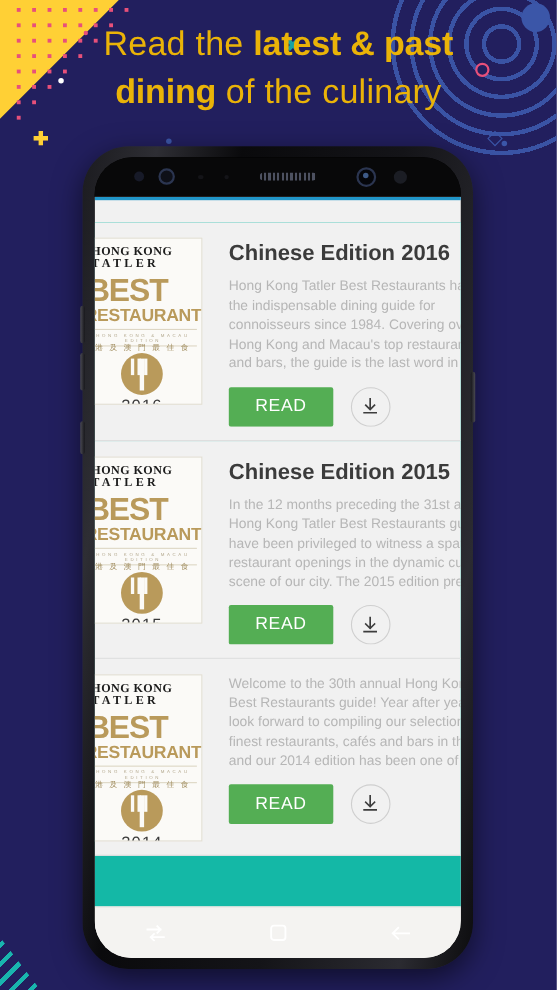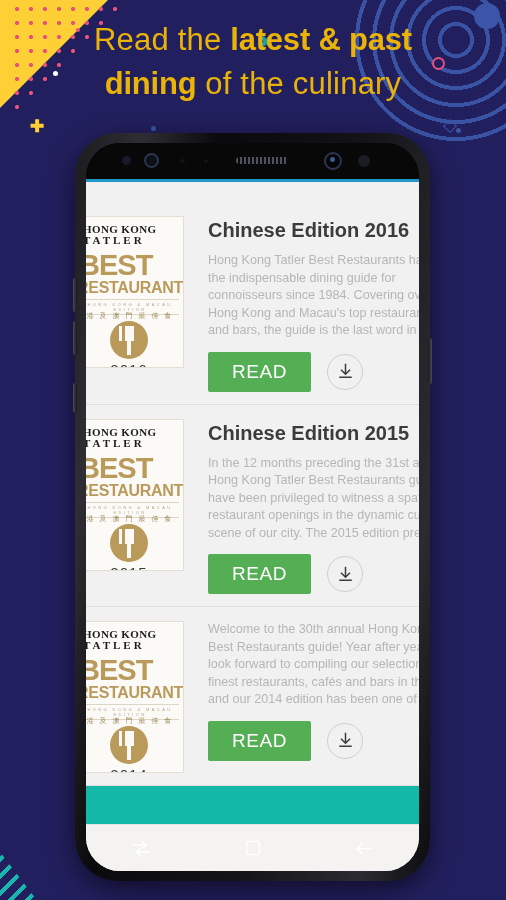--- a/index.html
+++ b/index.html
@@ -177,21 +177,21 @@
     white-space:nowrap;
   }
   .card-desc{
     font-size:12.6px;line-height:17.5px;color:#b6b6b6;
     width:330px;            
     white-space:pre-line;
   }
   .actions{display:flex;align-items:center;margin-top:12px;}
   .read-btn{
     background:#54ae54;color:#fff;border:none;border-radius:2px;
-    font-size:19px;letter-spacing:.6px;
+    font-size:16px;letter-spacing:.6px;
     padding:9px 24px;cursor:pointer;font-family:inherit;
   }
   .dl{
     margin-left:16px;width:34px;height:34px;border-radius:50%;
     border:1px solid #cfcfcf;background:#f1f1f1;
     display:flex;align-items:center;justify-content:center;cursor:pointer;
   }
   .dl svg{display:block;}
 
   

